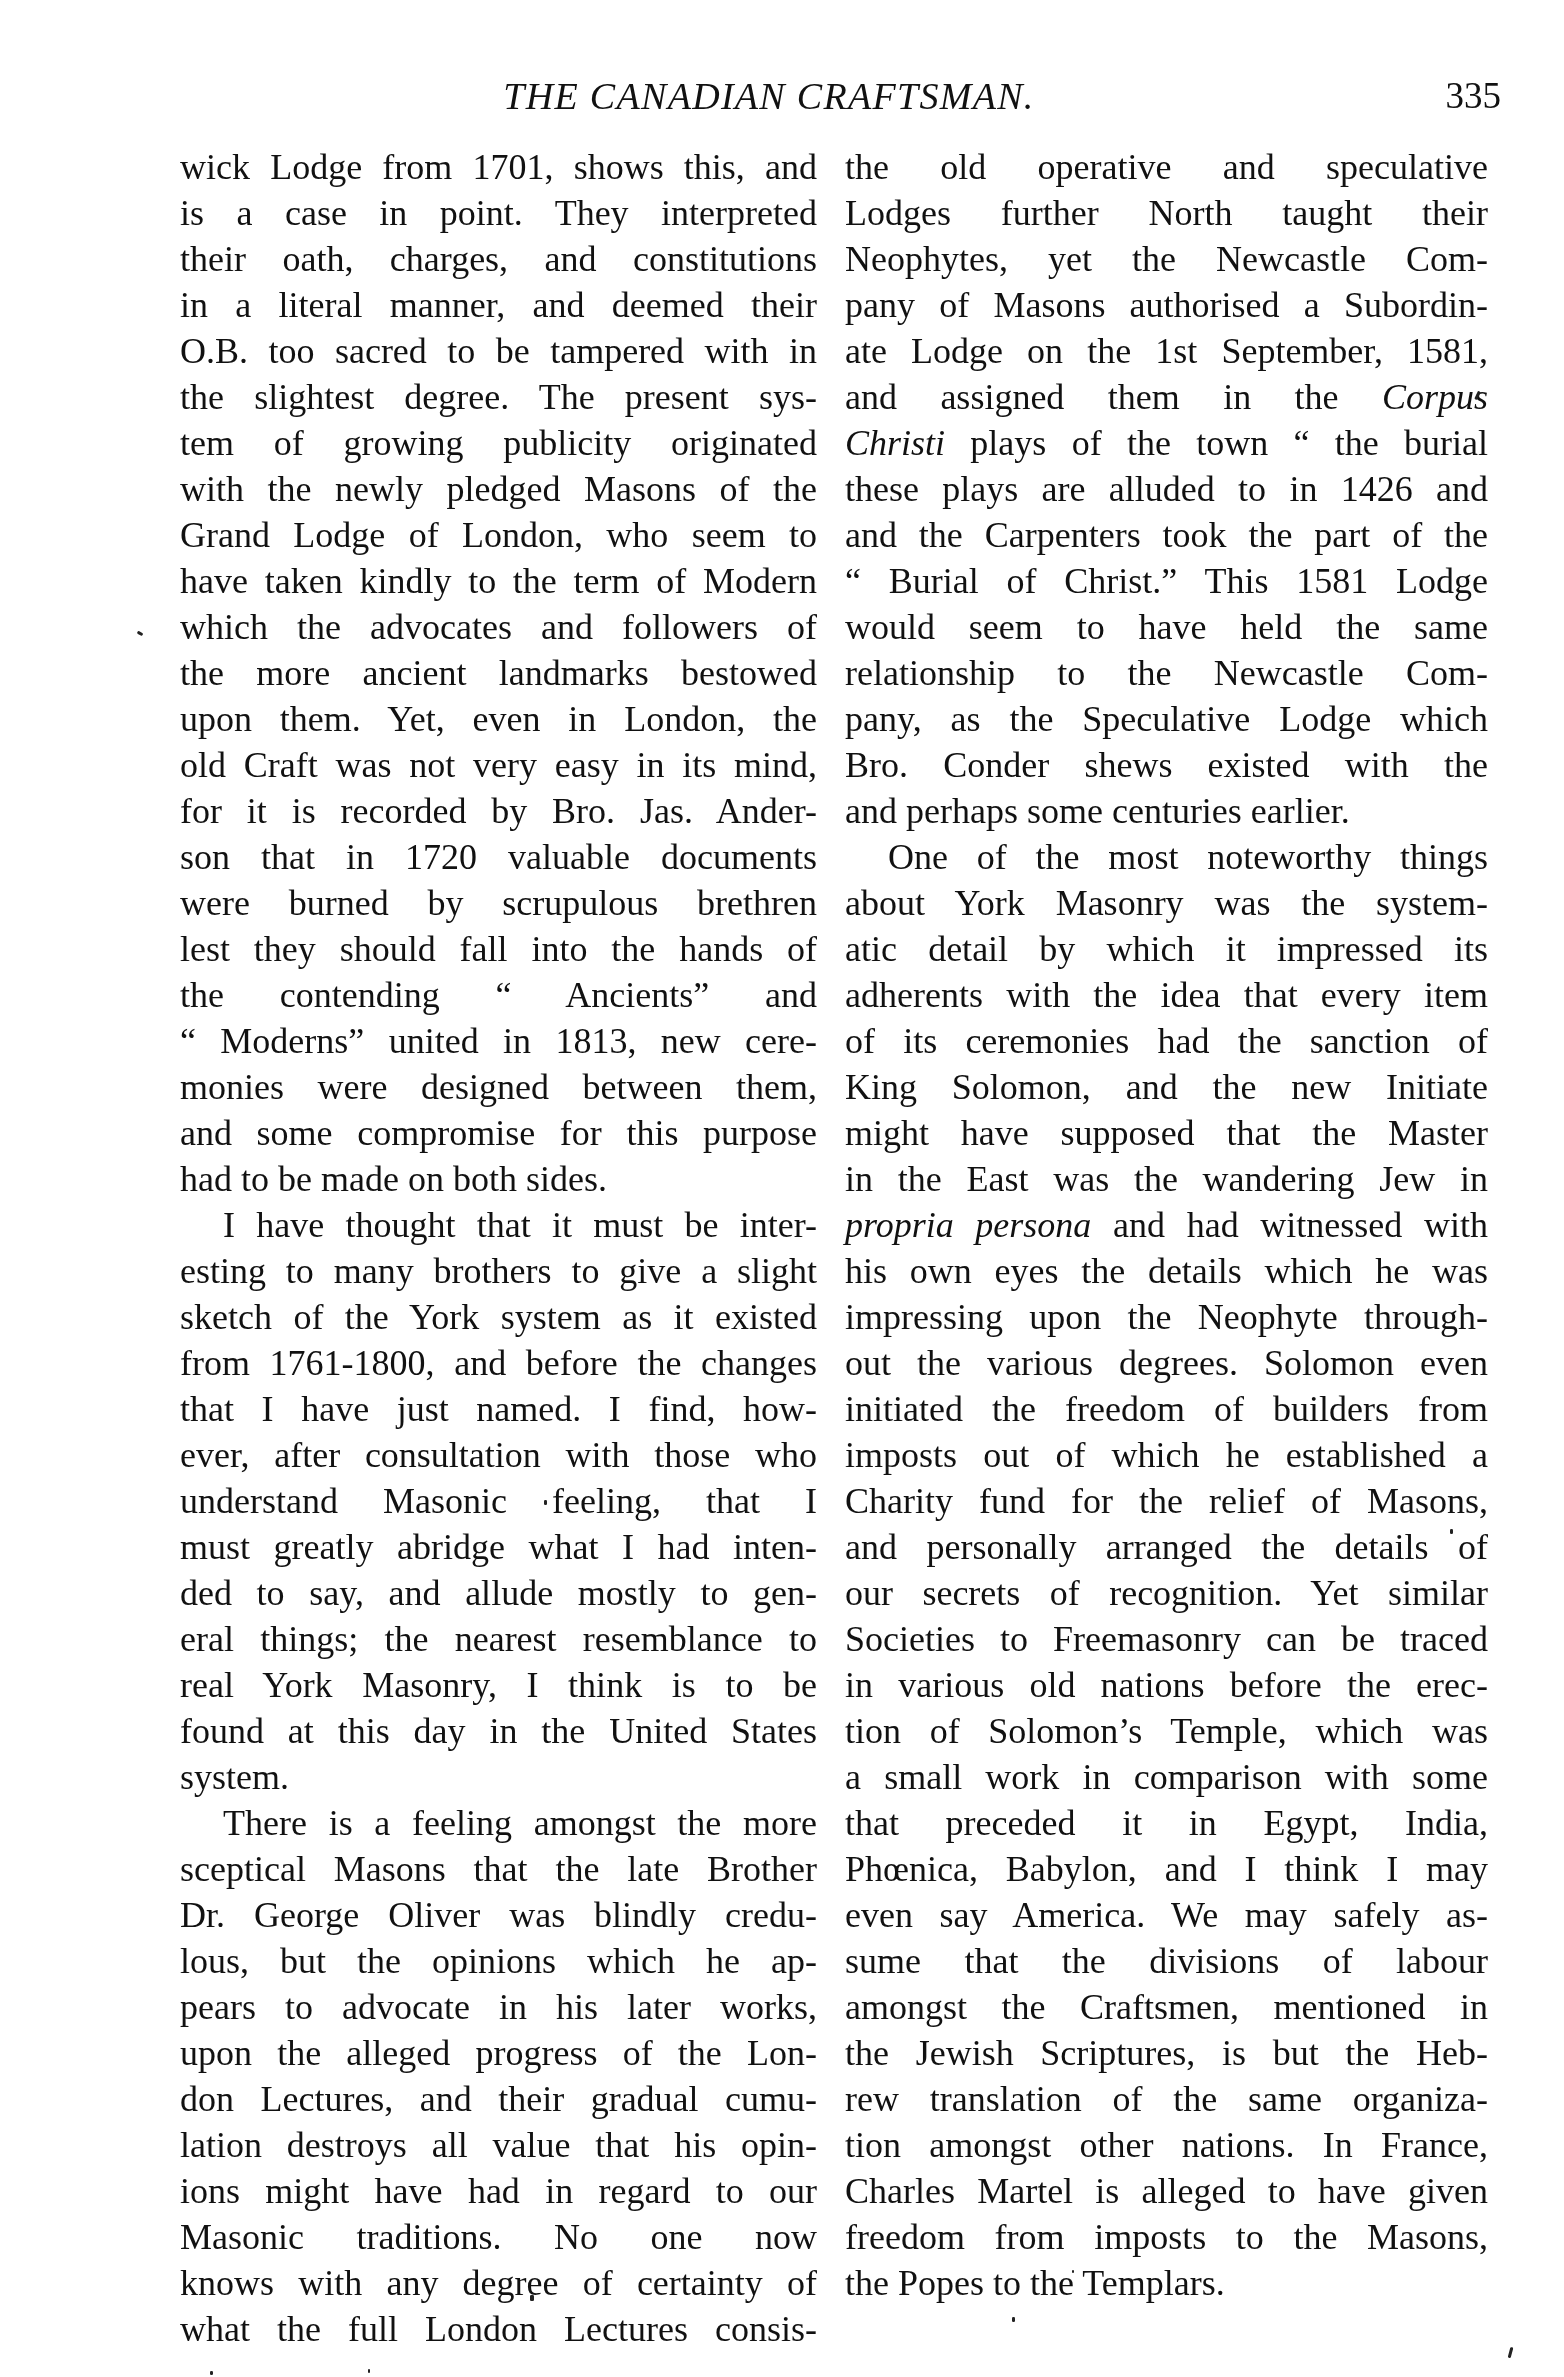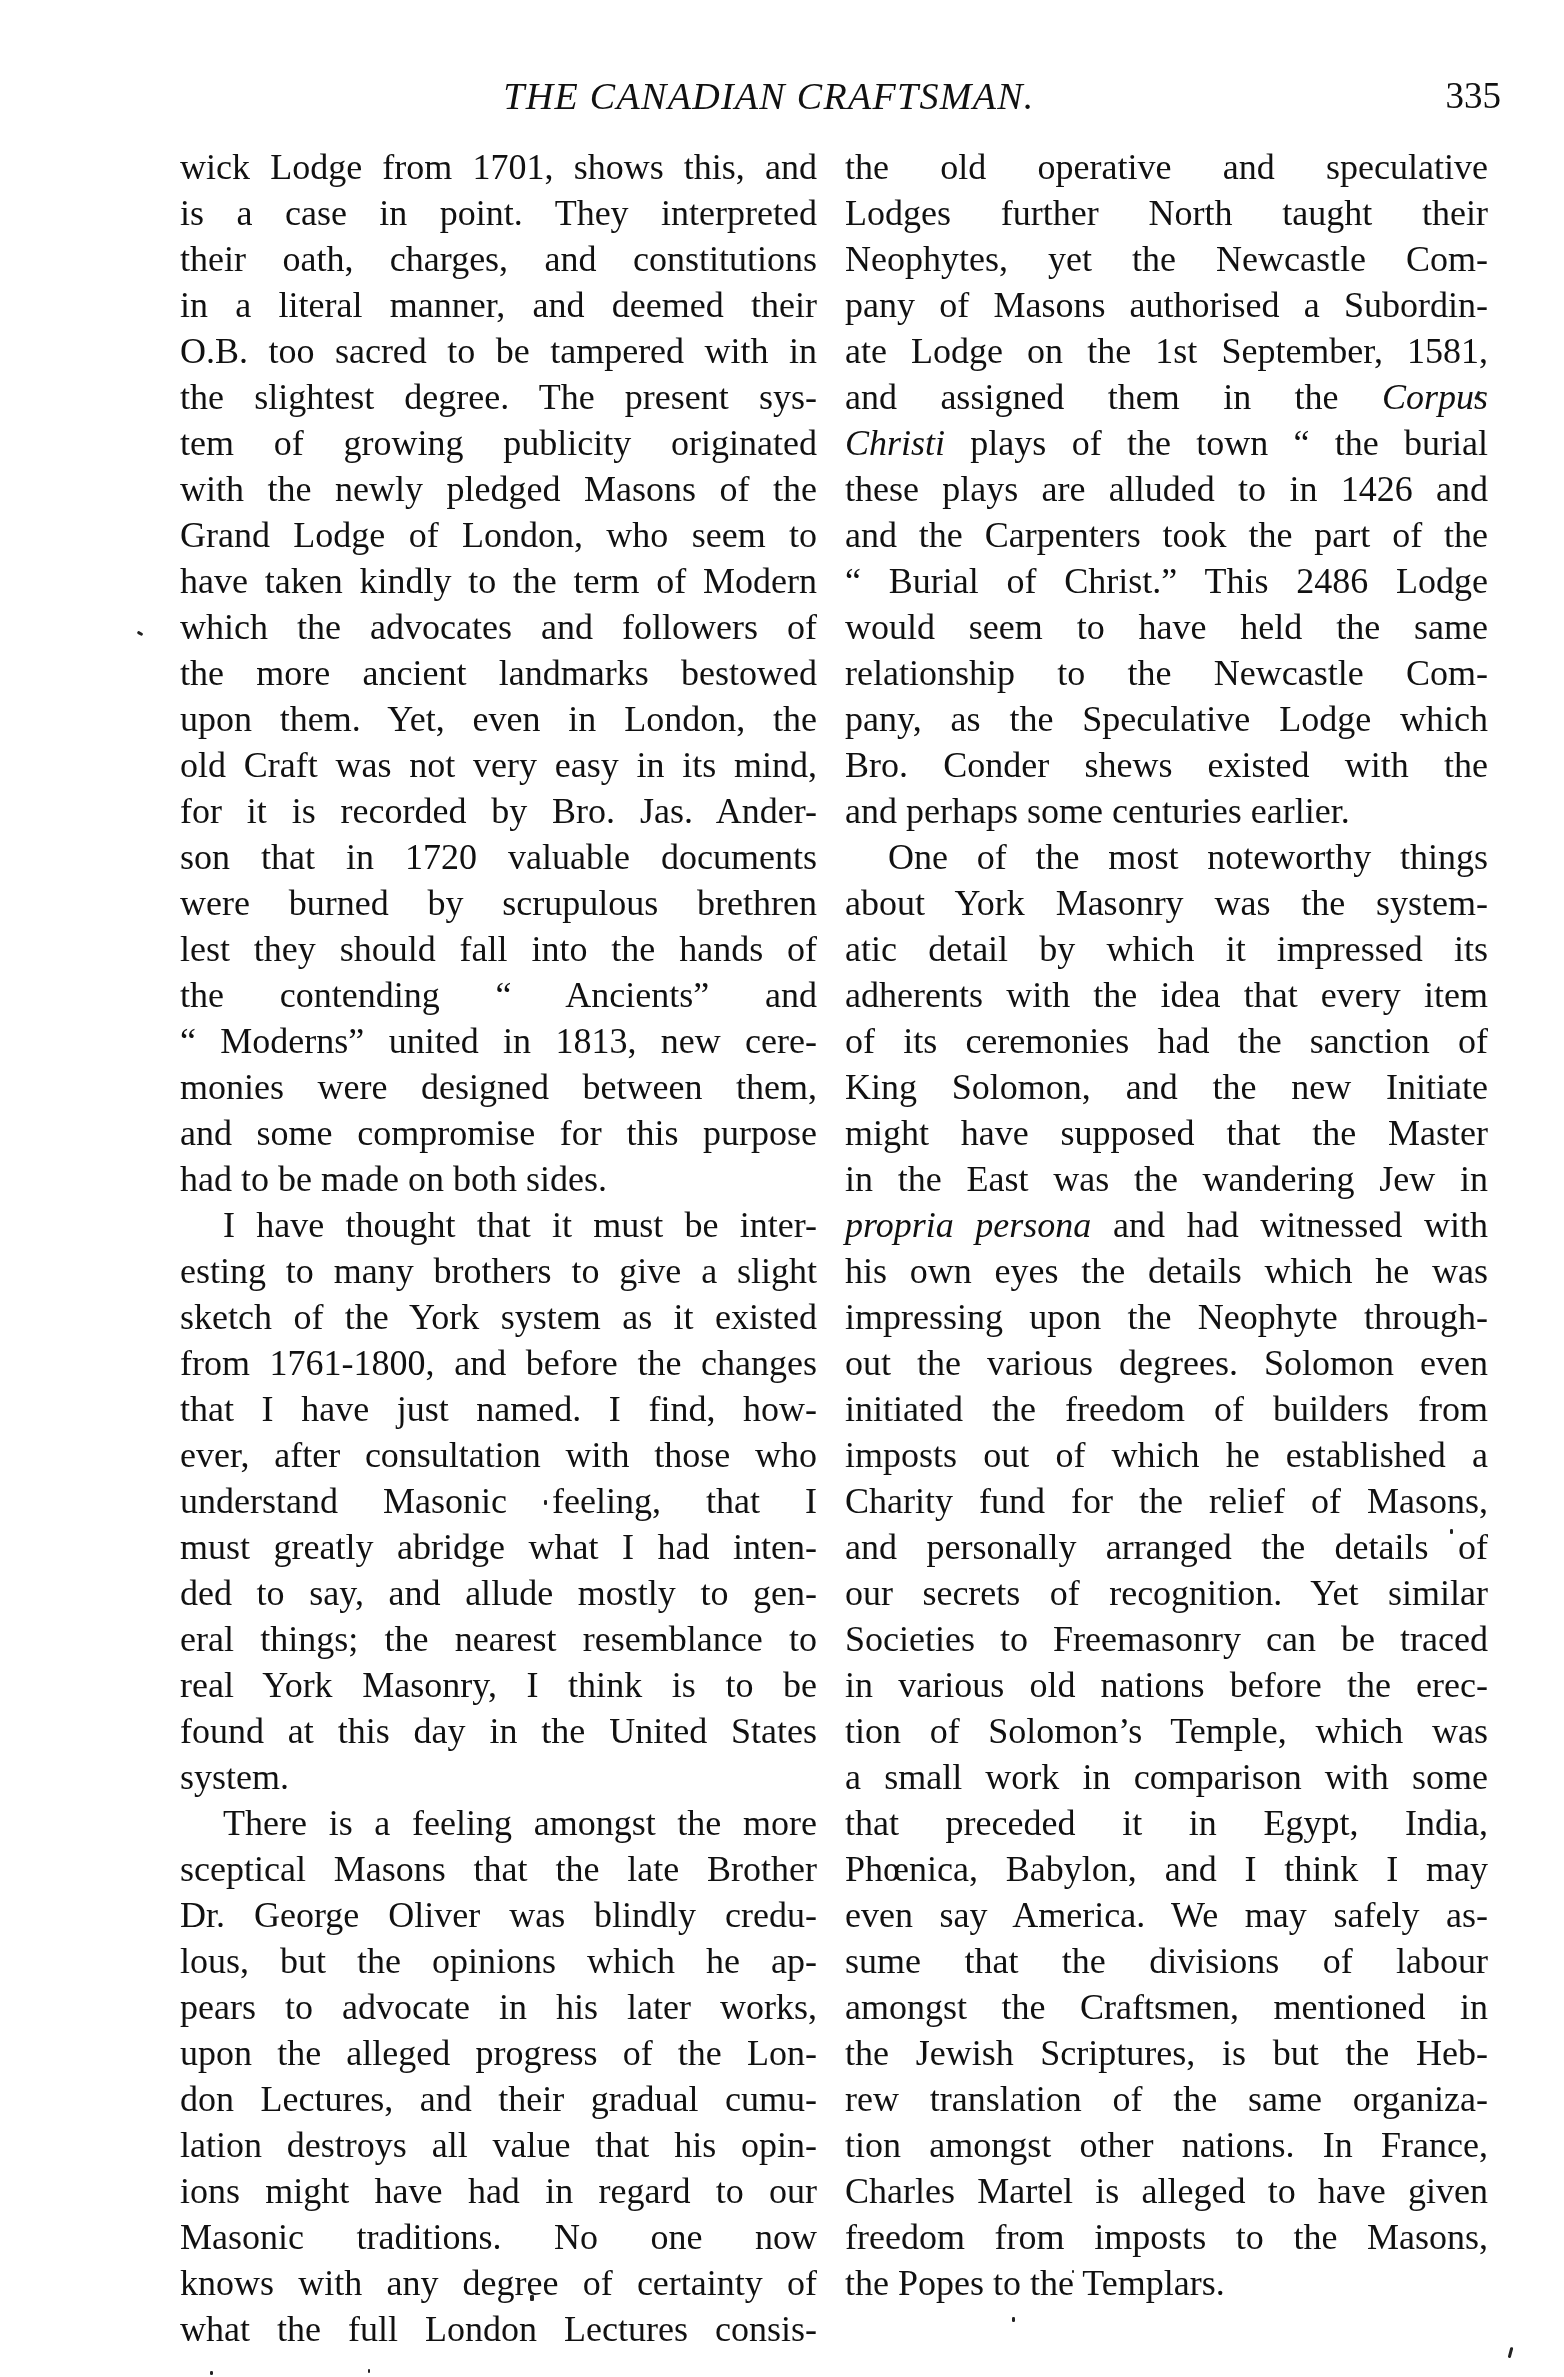--- a/index.html
+++ b/index.html
@@ -134,21 +134,21 @@
   <div class="column col-right" id="col-1">
       <div class="line"><span>the old operative and speculative</span></div>
       <div class="line"><span>Lodges further North taught their</span></div>
       <div class="line"><span>Neophytes, yet the Newcastle Com-</span></div>
       <div class="line"><span>pany of Masons authorised a Subordin-</span></div>
       <div class="line"><span>ate Lodge on the 1st September, 1581,</span></div>
       <div class="line"><span>and assigned them in the </span><i>Corpus</i></div>
       <div class="line"><i>Christi</i><span> plays of the town “ the burial</span></div>
       <div class="line"><span>these plays are alluded to in 1426 and</span></div>
       <div class="line"><span>and the Carpenters took the part of the</span></div>
-      <div class="line"><span>“ Burial of Christ.”  This 2486 Lodge</span></div>
+      <div class="line"><span>“ Burial of Christ.”  This 1581 Lodge</span></div>
       <div class="line"><span>would seem to have held the same</span></div>
       <div class="line"><span>relationship to the Newcastle Com-</span></div>
       <div class="line"><span>pany, as the Speculative Lodge which</span></div>
       <div class="line"><span>Bro. Conder shews existed with the</span></div>
       <div class="line last"><span>and perhaps some centuries earlier.</span></div>
       <div class="line indent"><span>One of the most noteworthy things</span></div>
       <div class="line"><span>about York Masonry was the system-</span></div>
       <div class="line"><span>atic detail by which it impressed its</span></div>
       <div class="line"><span>adherents with the idea that every item</span></div>
       <div class="line"><span>of its ceremonies had the sanction of</span></div>

